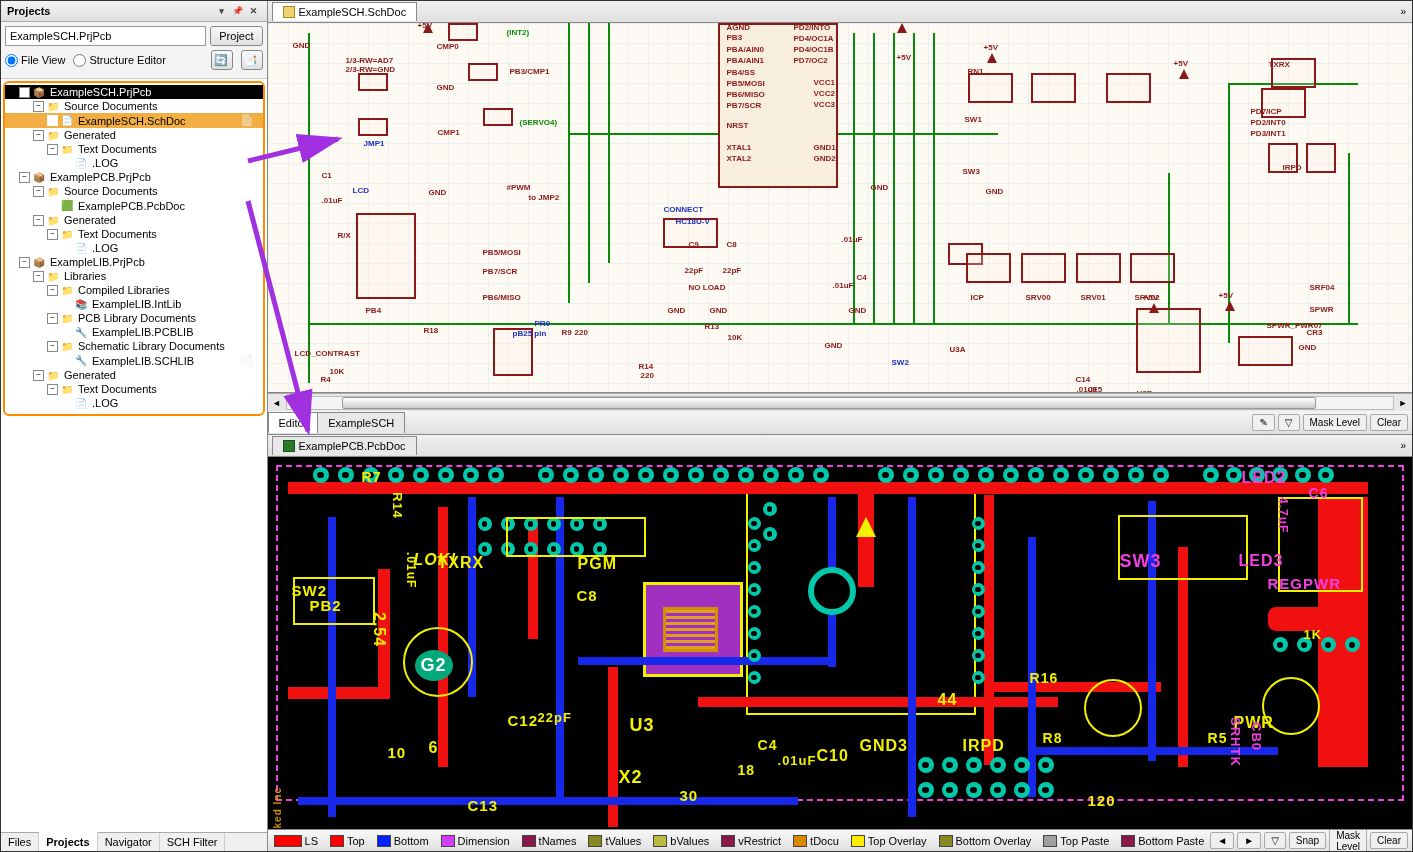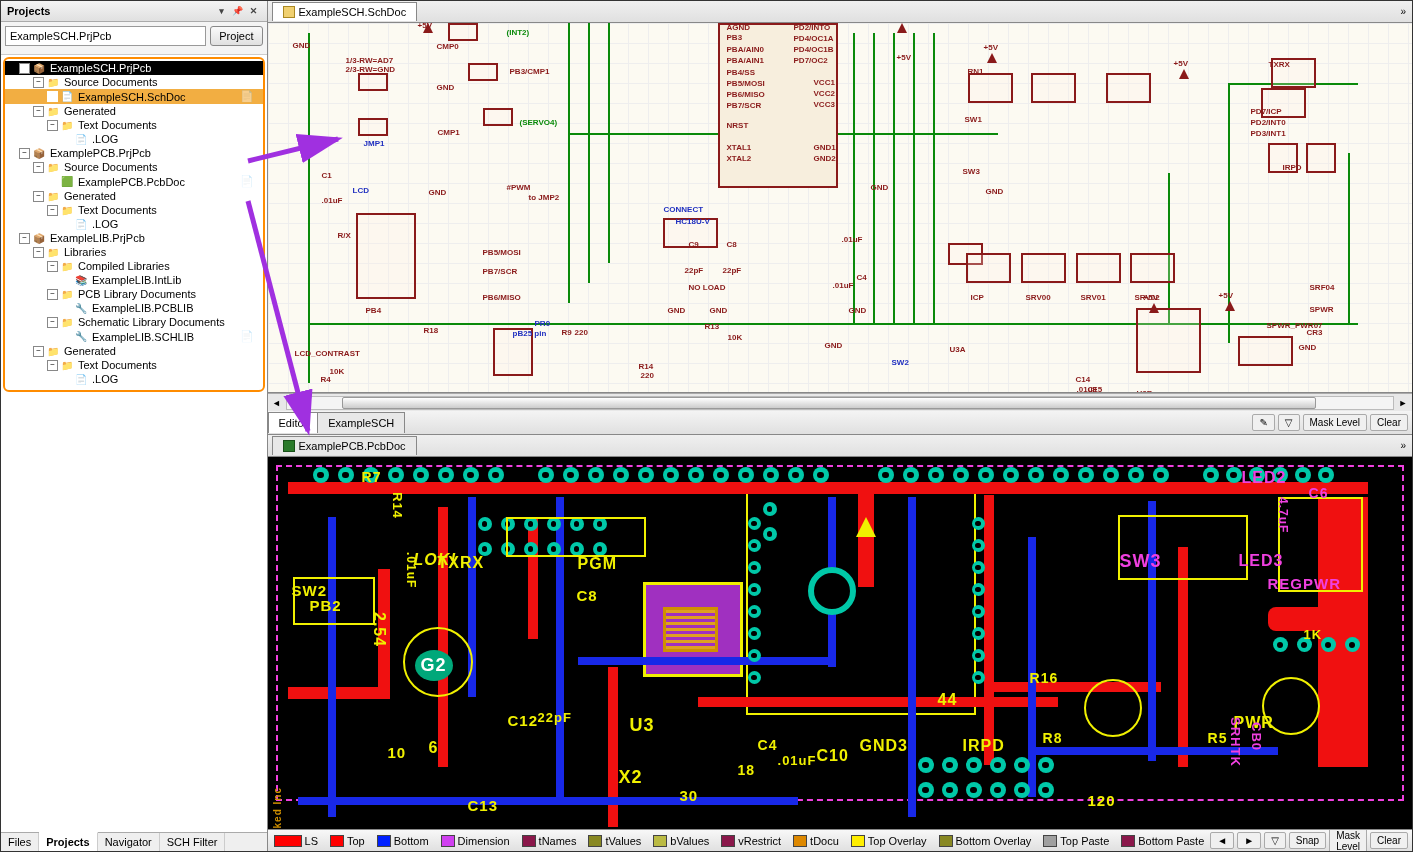--- a/index.html
+++ b/index.html
@@ -81,20 +81,33 @@
     <span class="wbtn">✕</span>
   </div>
   <div class="top-controls">
     <div class="row">
       <div class="combo">
         <span>ExampleSCH.PrjPcb</span>
       </div>
       <div class="btn">
           <span>Project</span>
         </div>
+    </div>
+    <div class="row radio-row">
+      <label>
+          <input type="radio" checked="" style="">
+          <span>File View</span>
+        </label>
+      <label>
+          <input type="radio" style="">
+          <span>Structure Editor</span>
+        </label>
+      <span style="flex:1"></span>
+      <span class="icon-btn">🔄</span>
+      <span class="icon-btn">📑</span>
     </div>
   </div>
   <div class="tree-wrap">
     <div class="tree-highlight" id="tree-root">
         <div class="tnode ind1 dark">
           <span class="twisty">−</span>
           <span class="icn">📦</span>
           <span>ExampleSCH.PrjPcb</span>
         </div>
         <div class="tnode ind2">

